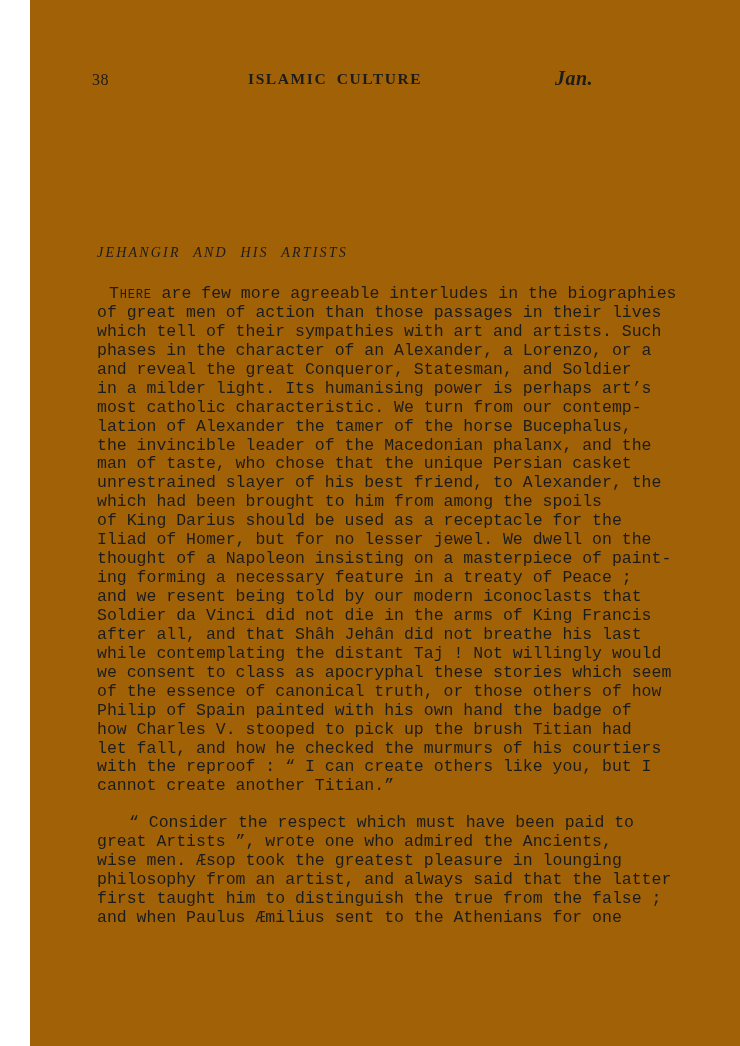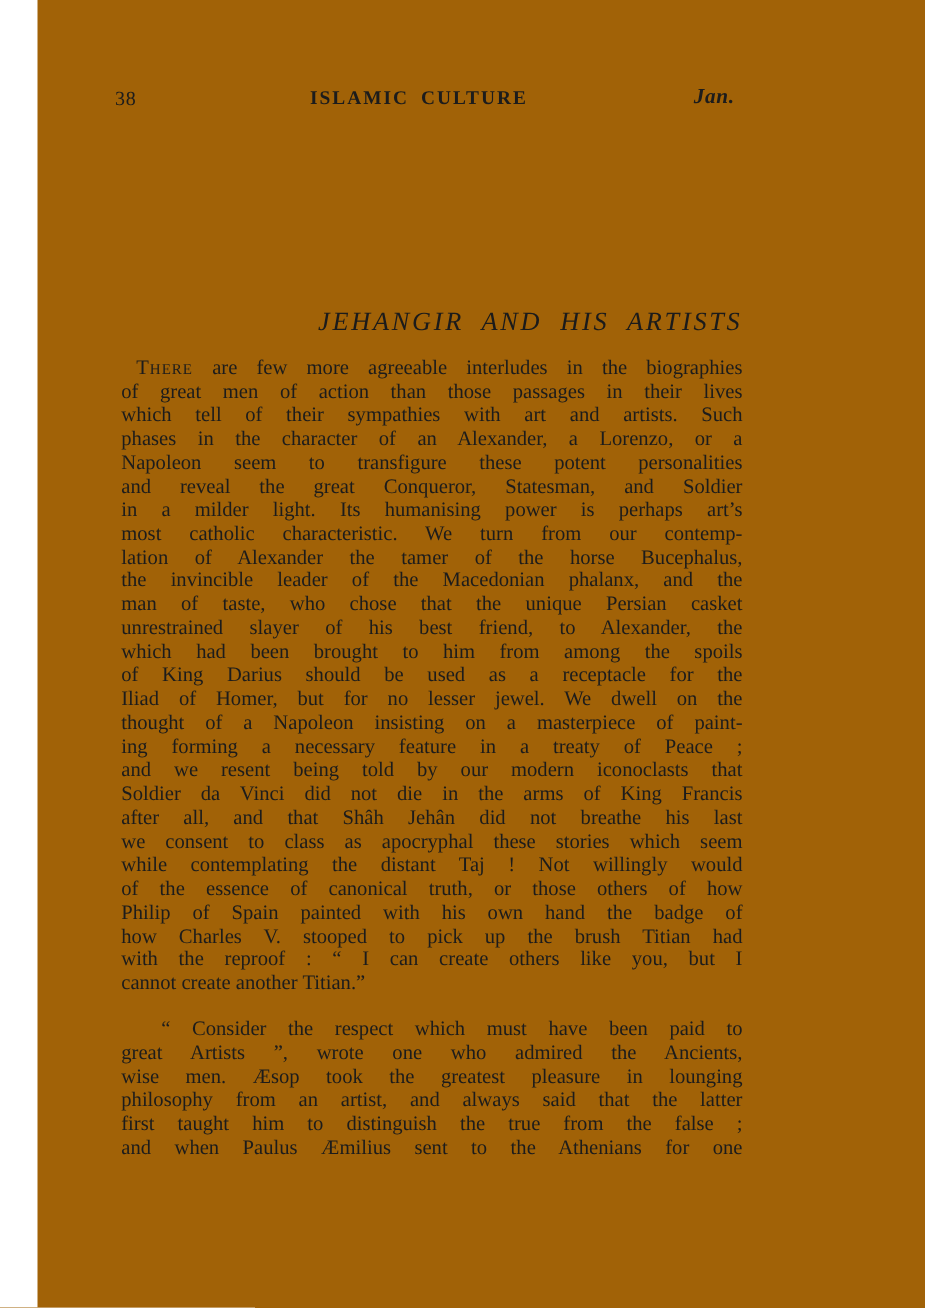--- a/index.html
+++ b/index.html
@@ -27,52 +27,52 @@
     top: 70px;
     font-size: 15.5px;
     font-weight: bold;
     letter-spacing: 1.6px;
     word-spacing: 4px;
   }
   .month {
     position: absolute;
     left: 525px;
     top: 67px;
-    font-size: 17px;
+    font-size: 20px;
     font-style: italic;
     font-weight: 600;
     letter-spacing: 0.5px;
   }
 
   
   .title {
     position: absolute;
     left: 67px;
     top: 245px;
     width: 497px;
     margin: 0;
-    text-align: right;
-    font-size: 21px;
+    text-align: left;
+    font-size: 14px;
     font-weight: normal;
     font-style: italic;
     letter-spacing: 2.2px;
     word-spacing: 7px;
     color: #1b1b1b;
   }
 
   
   .body {
     position: absolute;
     left: 67px;
     top: 285px;
     width: 497px;
     font-size: 16.5px;
     color: #1c1c1c;
   }
-  .paragraph { margin: 0; }
+  .paragraph { margin: 0; font-family: Liberation Mono, monospace; }
   .paragraph + .paragraph { margin-top: 18px; }
   .line {
     height: 18.95px;
     line-height: 18.95px;
     text-align: justify;
     text-align-last: justify;
     white-space: nowrap;
   }
   .line.last-left {
     text-align-last: left;
@@ -94,41 +94,41 @@
   </header>
 
   <h1 class="title">JEHANGIR AND HIS ARTISTS</h1>
 
   <main class="body">
       <div class="paragraph">
         <div class="line" style="padding-left: 12px;"><span class="lead">There</span> are few more agreeable interludes in the biographies</div>
         <div class="line">of great men of action than those passages in their lives</div>
         <div class="line">which tell of their sympathies with art and artists.  Such</div>
         <div class="line">phases in the character of an Alexander, a Lorenzo, or a</div>
-        <div class="line">Napoleon seem to transfigure these potent personalities</div>
         <div class="line">and reveal the great Conqueror, Statesman, and Soldier</div>
         <div class="line">in a milder light.  Its humanising power is perhaps art’s</div>
         <div class="line">most catholic characteristic.  We turn from our contemp-</div>
         <div class="line">lation of Alexander the tamer of the horse Bucephalus,</div>
         <div class="line">the invincible leader of the Macedonian phalanx, and the</div>
         <div class="line">man of taste, who chose that the unique Persian casket</div>
         <div class="line">unrestrained slayer of his best friend, to Alexander, the</div>
         <div class="line">which had been brought to him from among the spoils</div>
         <div class="line">of King Darius should be used as a receptacle for the</div>
         <div class="line">Iliad of Homer, but for no lesser jewel.  We dwell on the</div>
         <div class="line">thought of a Napoleon insisting on a masterpiece of paint-</div>
         <div class="line">ing forming a necessary feature in a treaty of Peace ;</div>
         <div class="line">and we resent being told by our modern iconoclasts that</div>
         <div class="line">Soldier da Vinci did not die in the arms of King Francis</div>
         <div class="line">after all, and that Shâh Jehân did not breathe his last</div>
+        <div class="line">while contemplating the distant Taj !  Not willingly would</div>
         <div class="line">we consent to class as apocryphal these stories which seem</div>
-        <div class="line">while contemplating the distant Taj !  Not willingly would</div>
         <div class="line">of the essence of canonical truth, or those others of how</div>
         <div class="line">Philip of Spain painted with his own hand the badge of</div>
         <div class="line">how Charles V. stooped to pick up the brush Titian had</div>
+        <div class="line">let fall, and how he checked the murmurs of his courtiers</div>
         <div class="line">with the reproof : “ I can create others like you, but I</div>
         <div class="line last-left">cannot create another Titian.”</div>
       </div>
       <div class="paragraph">
         <div class="line" style="padding-left: 32px;">“ Consider the respect which must have been paid to</div>
         <div class="line">great Artists ”,  wrote one who admired the Ancients,</div>
         <div class="line">wise men.  Æsop took the greatest pleasure in lounging</div>
         <div class="line">philosophy from an artist, and always said that the latter</div>
         <div class="line">first taught him to distinguish the true from the false ;</div>
         <div class="line">and when Paulus Æmilius sent to the Athenians for one</div>

